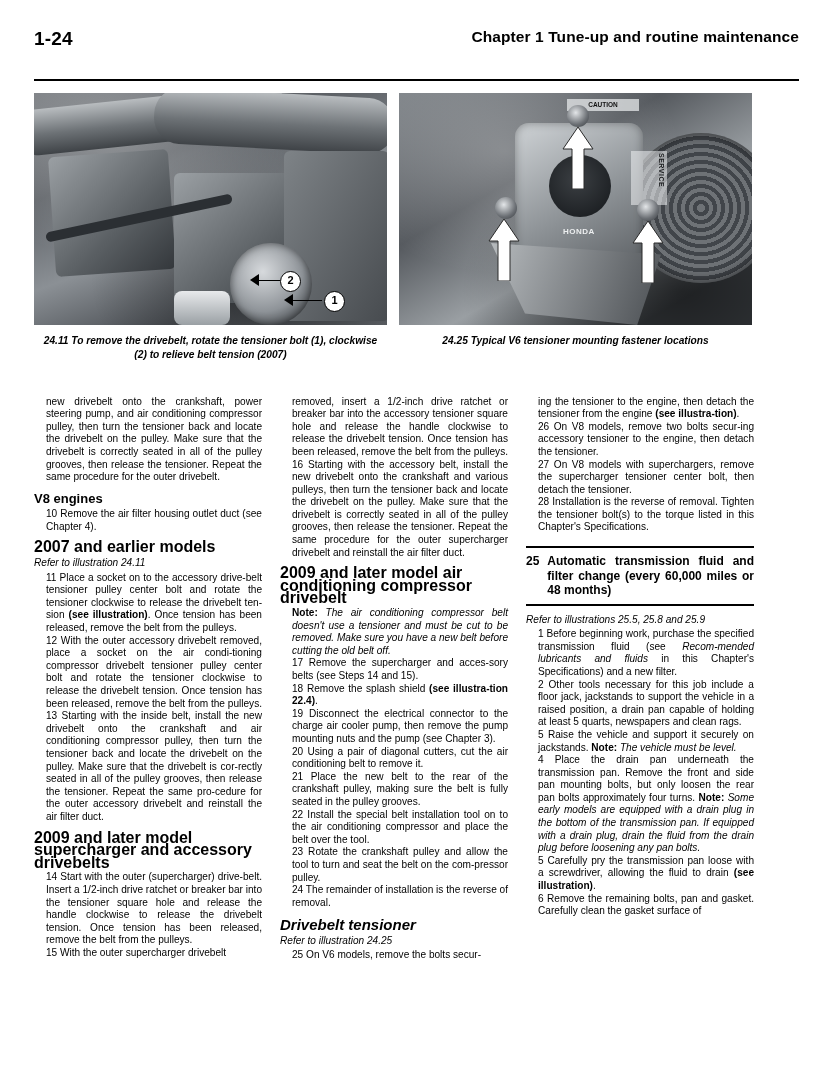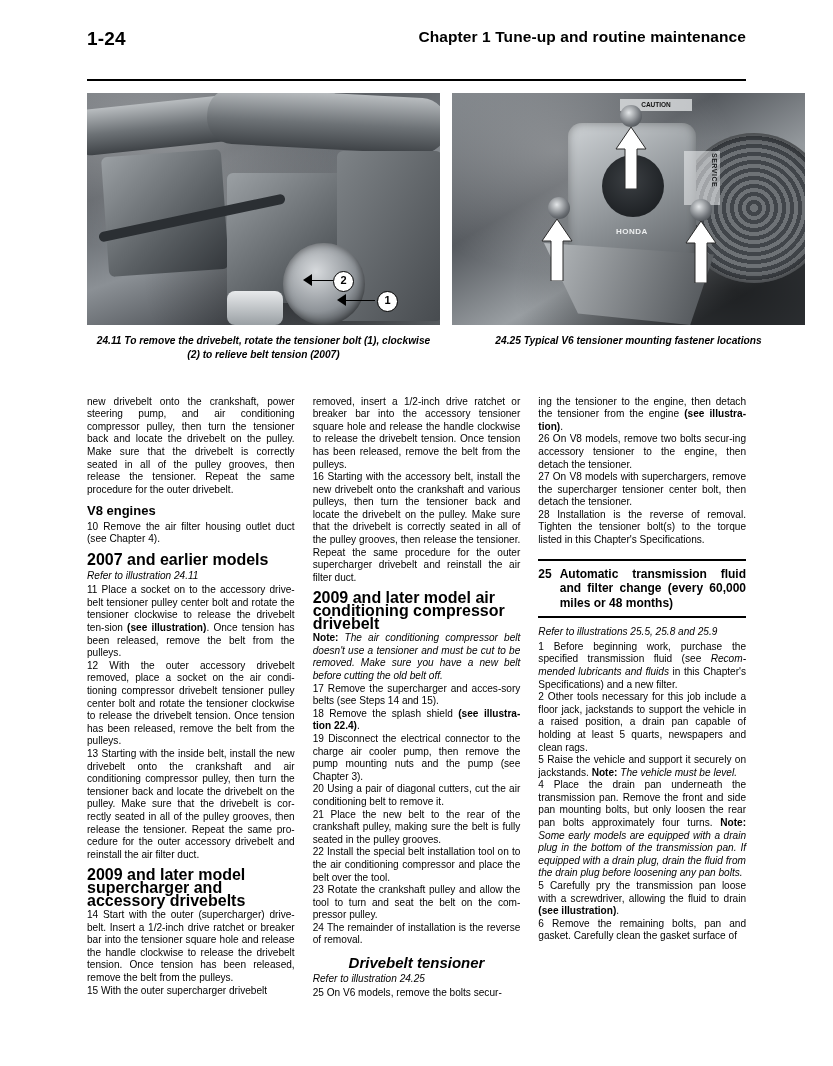--- a/index.html
+++ b/index.html
@@ -13,21 +13,21 @@
     font-family: "Liberation Sans", sans-serif;
     color: #000000;
     position: relative;
     overflow: hidden;
   }
   .page {
     position: relative;
     width: 833px;
     height: 914px;
     box-sizing: border-box;
-    padding: 0 87px;
+    padding: 0 34px;
   }
   
   .header {
     position: relative;
     height: 44px;
     padding-top: 28px;
   }
   .header-pagenum {
     position: absolute;
     left: 0;
@@ -233,21 +233,21 @@
     gap: 18px;
     margin-top: 34px;
   }
   .col {
     width: 228px;
     font-size: 10.1px;
     line-height: 12.6px;
     text-align: justify;
   }
   .col p {
-    margin: 0 0 0 0;
+    margin: 0 0 0 12px;
     text-align: justify;
   }
   .col p.body {
     text-align: justify;
   }
   .sec-head {
     font-size: 13px;
     font-weight: bold;
     margin: 9px 0 3px 0;
     text-align: left;
@@ -284,21 +284,21 @@
     flex: 0 0 auto;
   }
   .section-title-row .stext {
     flex: 1 1 auto;
   }
   .dbt-head {
     font-size: 15px;
     font-weight: bold;
     font-style: italic;
     margin: 10px 0 3px 0;
-    text-align: center;
+    text-align: left;
   }
 </style>
 </head>
 <body>
 
 <div class="page">
 
   <div class="header">
     <div class="header-pagenum">1-24</div>
     <div class="header-title">Chapter 1   Tune-up and routine maintenance</div>

